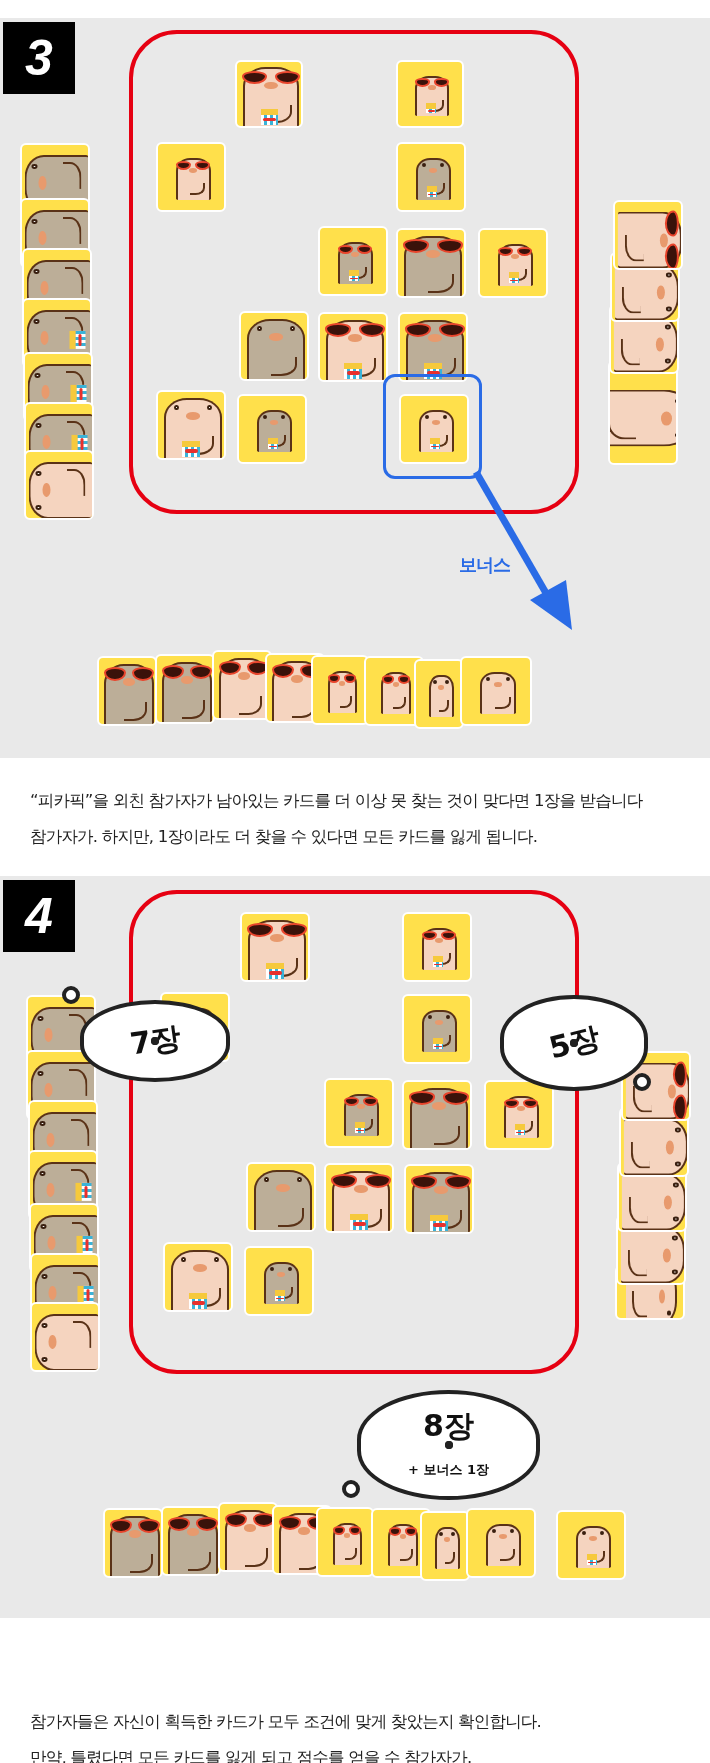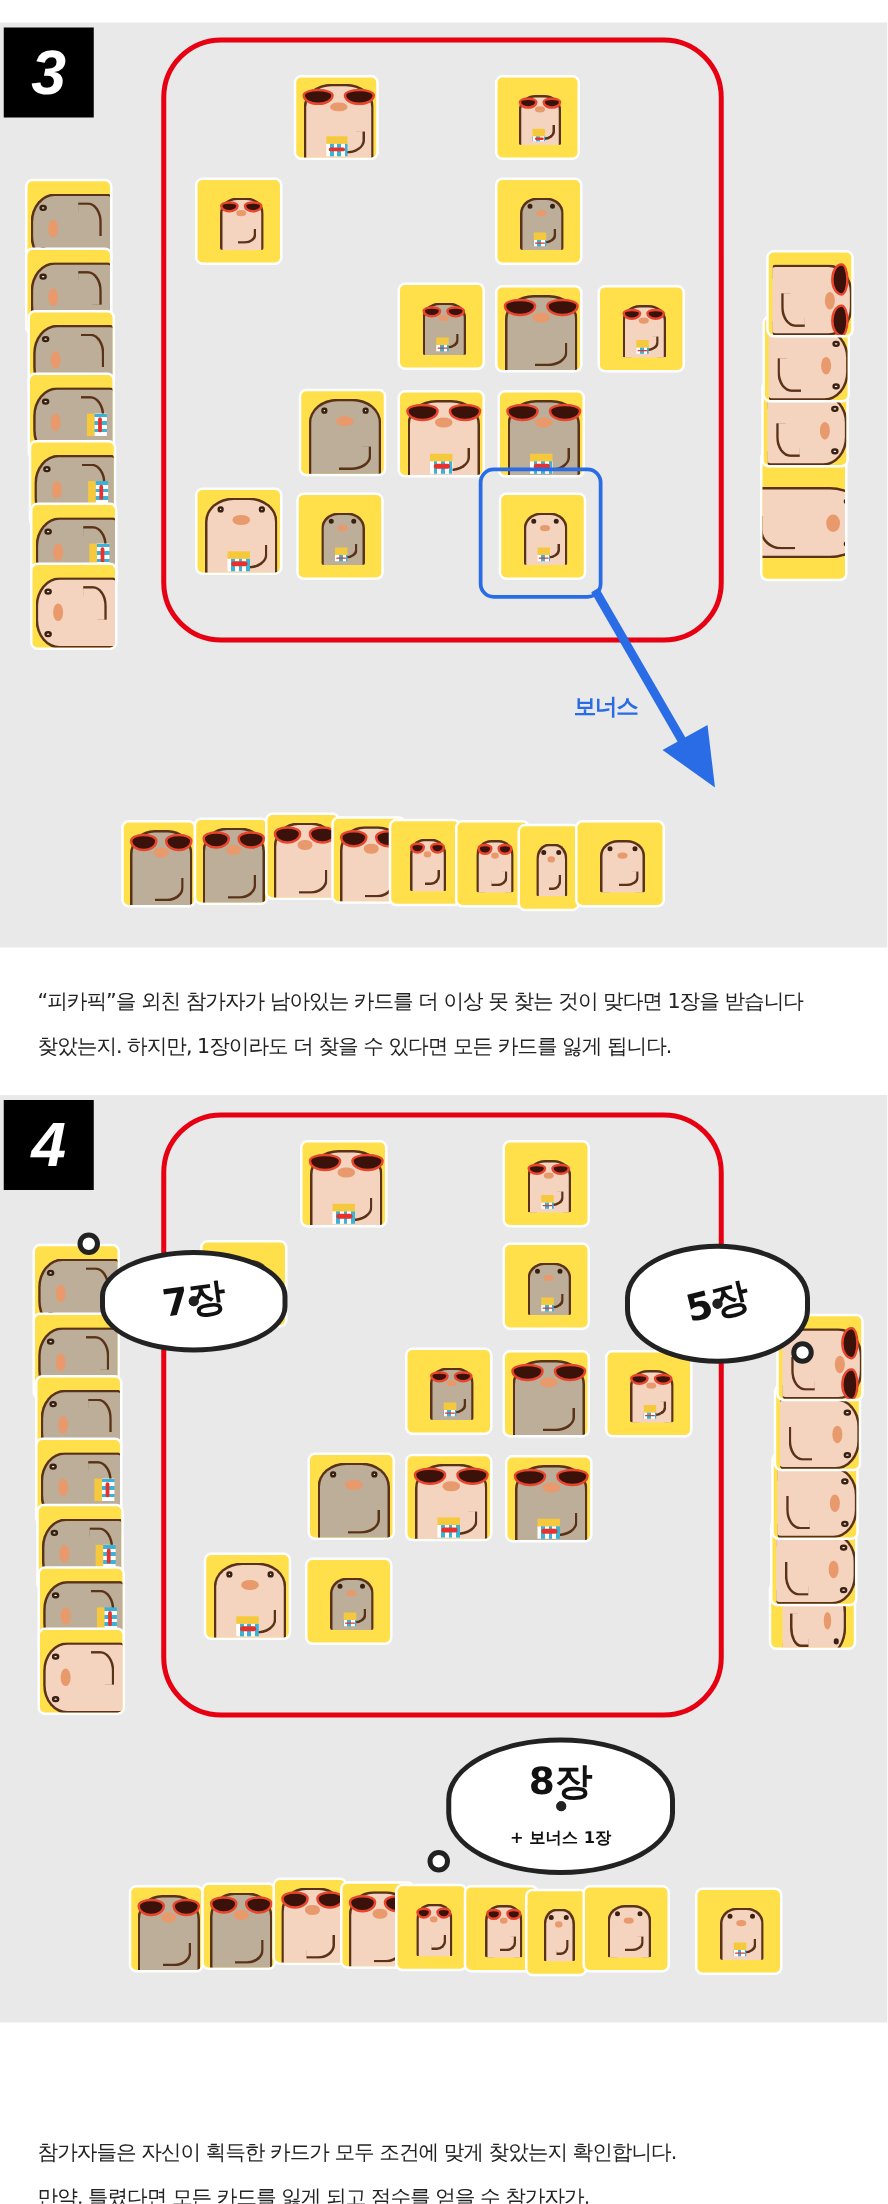--- a/index.html
+++ b/index.html
@@ -346,21 +346,21 @@
 
 <div class="bonus-box" style="left:383px;top:374px;width:99px;height:105px;"></div>
 <svg style="position:absolute;left:470px;top:470px;" width="110" height="170" viewBox="0 0 110 170">
   <line x1="6" y1="2" x2="80" y2="130" stroke="#2a6be6" stroke-width="7"></line>
   <polygon points="60,130 102,160 96,110" fill="#2a6be6"></polygon>
 </svg>
 <div class="bonus-label" style="left:459px;top:553px;">보너스</div>
 
 <div class="caption" style="top:783px;">
   <div>“피카픽”을 외친 참가자가 남아있는 카드를 더 이상 못 찾는 것이 맞다면 1장을 받습니다</div>
-  <div>찾았는지. 하지만, 1장이라도 더 찾을 수 있다면 모든 카드를 잃게 됩니다.</div>
+  <div>참가자가. 하지만, 1장이라도 더 찾을 수 있다면 모든 카드를 잃게 됩니다.</div>
 </div>
 
 <div class="panel" style="top:876px;height:742px;">
   <div class="step-badge" style="top:4px;">4</div>
   <div class="board" style="left:129px;top:14px;width:450px;height:484px;"></div>
 </div>
 <div id="s4-cards">
     <div class="card" style="left: 26px; top: 995px; width: 70px; height: 70px;">
       <div class="pig gray rotm90" style="width: 57.4px; height: 64.4px; left: 6.3px; top: 5.6px;">
         <span class="snout"></span>

